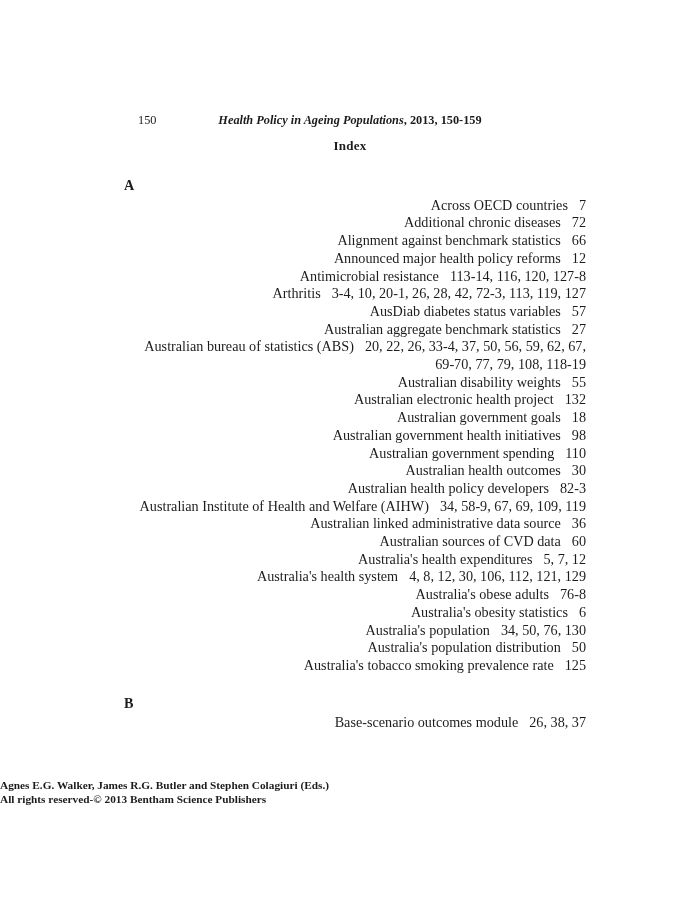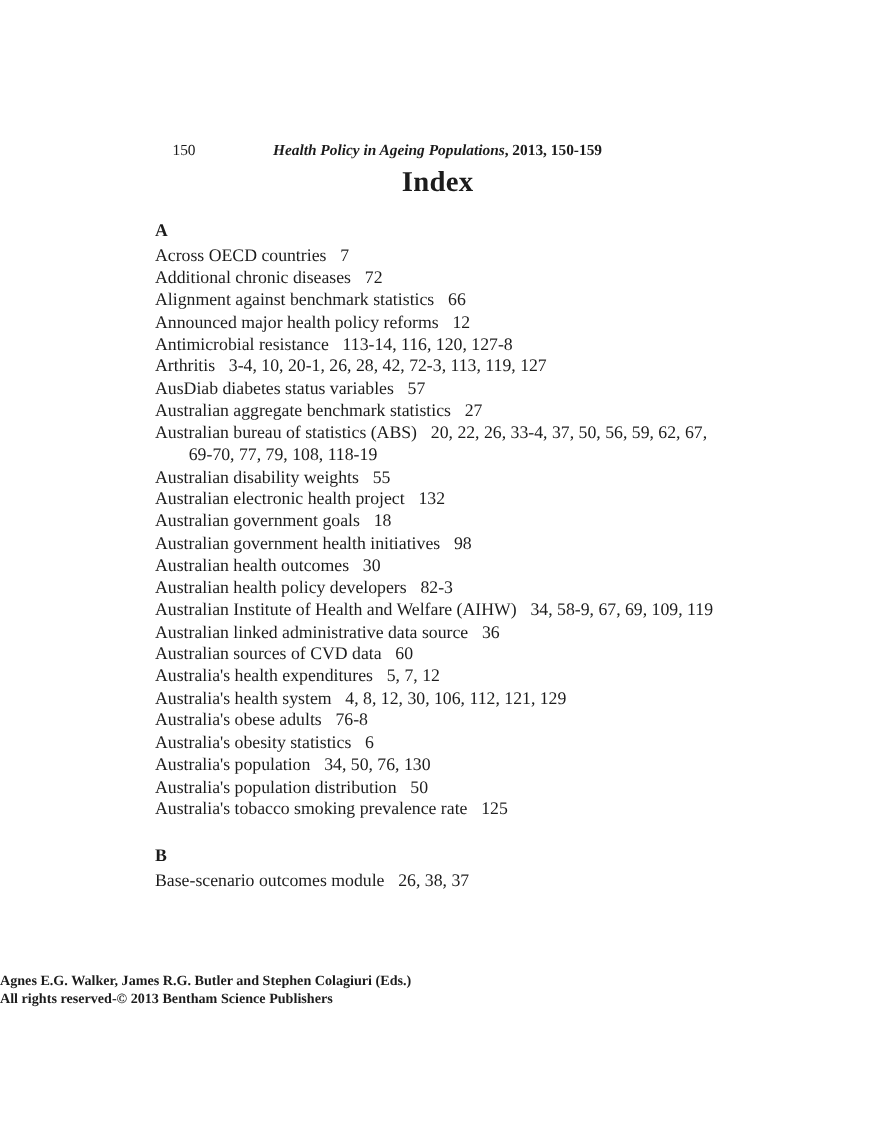--- a/index.html
+++ b/index.html
@@ -35,21 +35,21 @@
   .journal { font-style: italic; }
   .journal-rest { font-style: normal; }
 
   .doc-title {
     position: absolute;
     top: 136px;
     left: 0;
     width: 100%;
     margin: 0;
     text-align: center;
-    font-size: 23px;
+    font-size: 13px;
     font-weight: bold;
     line-height: 20px;
     letter-spacing: 0.2px;
   }
 
   .content {
     position: absolute;
     top: 177px;
     left: 124px;
     width: 462px;
@@ -58,20 +58,21 @@
   }
   .section + .section { margin-top: 20px; }
   .section-letter {
     font-weight: bold;
     line-height: 17.7px;
     margin-bottom: 2px;
   }
   .entry {
     padding-left: 27px;
     text-indent: -27px;
+    text-align: right;
   }
   .pages { margin-left: 11px; }
 
   .footer {
     position: absolute;
     top: 779px;
     left: 0;
     width: 100%;
     text-align: left;
     font-weight: bold;
@@ -113,20 +114,21 @@
   <div class="entry"><span class="term">Australian bureau of statistics (ABS)</span><span class="pages">20, 22, 26, 33-4, 37, 50, 56, 59, 62, 67, 69-70, 77, 79, 108, 118-19</span></div>
 
   <div class="entry"><span class="term">Australian disability weights</span><span class="pages">55</span></div>
 
   <div class="entry"><span class="term">Australian electronic health project</span><span class="pages">132</span></div>
 
   <div class="entry"><span class="term">Australian government goals</span><span class="pages">18</span></div>
 
   <div class="entry"><span class="term">Australian government health initiatives</span><span class="pages">98</span></div>
 
+  <div class="entry"><span class="term">Australian government spending</span><span class="pages">110</span></div>
 
   <div class="entry"><span class="term">Australian health outcomes</span><span class="pages">30</span></div>
 
   <div class="entry"><span class="term">Australian health policy developers</span><span class="pages">82-3</span></div>
 
   <div class="entry"><span class="term">Australian Institute of Health and Welfare (AIHW)</span><span class="pages">34, 58-9, 67, 69, 109, 119</span></div>
 
   <div class="entry"><span class="term">Australian linked administrative data source</span><span class="pages">36</span></div>
 
   <div class="entry"><span class="term">Australian sources of CVD data</span><span class="pages">60</span></div>

